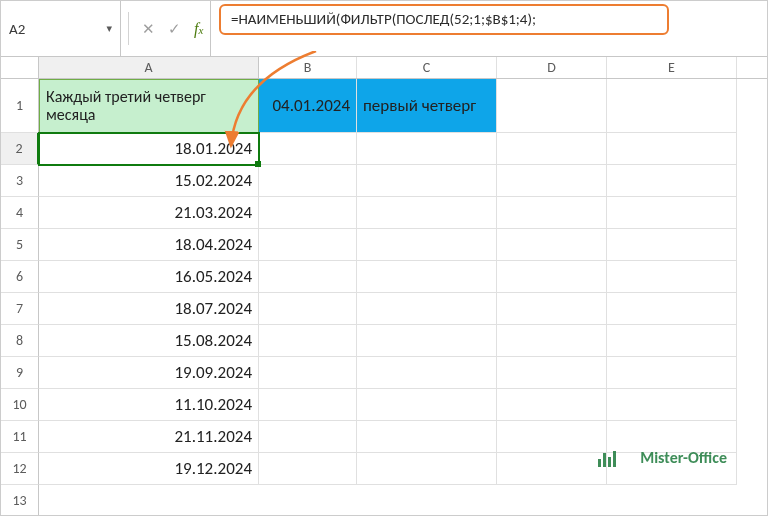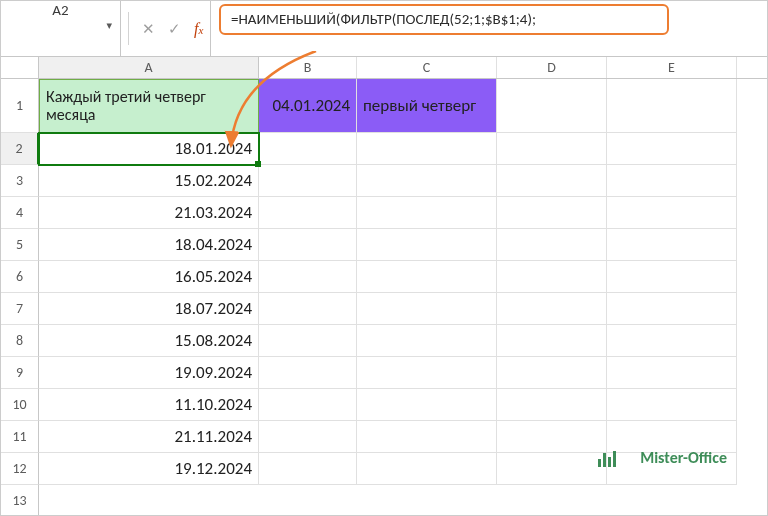--- a/index.html
+++ b/index.html
@@ -24,37 +24,36 @@
   }
   .name-box {
     width: 120px;
     display: flex;
     align-items: center;
     padding: 0 8px;
     border-right: 1px solid #c7c7c7;
     position: relative;
     font-size: 15px;
     color: #3b3b3b;
-    flex-direction: column;
   }
   .name-box .drop {
     margin-left: auto;
     color: #5a5a5a;
     font-size: 11px;
   }
   .fx-actions {
     width: 90px;
     display: flex;
     align-items: center;
     justify-content: space-around;
     border-right: 1px solid #c7c7c7;
     color: #9e9e9e;
   }
   .fx-actions .x, .fx-actions .chk { font-size: 15px; }
-  .fx-actions .fx { font-style: italic; font-family: "Times New Roman", serif; color: #c2410c; font-size: 16px; }
+  .fx-actions .fx { font-style: italic; font-family: "Times New Roman", serif; color: #4d7c0f; font-size: 16px; }
   .vbar { width:1px; height:60%; background:#d3d3d3; }
   .formula-box {
     flex: 1;
     padding: 3px 8px;
     position: relative;
     display: flex;
     align-items: flex-start;
   }
   .formula-highlight {
     border: 2px solid #ed7d31;
@@ -127,21 +126,21 @@
     background:#c6efce;
     border:1px solid #70ad47 !important;
     justify-content:center;
     text-align:left;
     font-size:16px;
     line-height:1.1;
     white-space: normal;
     padding: 2px 6px;
   }
   .row1 .cB, .row1 .cC {
-    background:#8b5cf6;
+    background:#0ea5e9;
   }
   .row1 .cB { justify-content:flex-end; font-size:17px;}
   .row1 .cC { justify-content:flex-start; font-size:17px;}
   
   .active-cell {
     outline: 2px solid #0f7b0f;
     outline-offset: -1px;
     position: relative;
     z-index: 2;
   }

